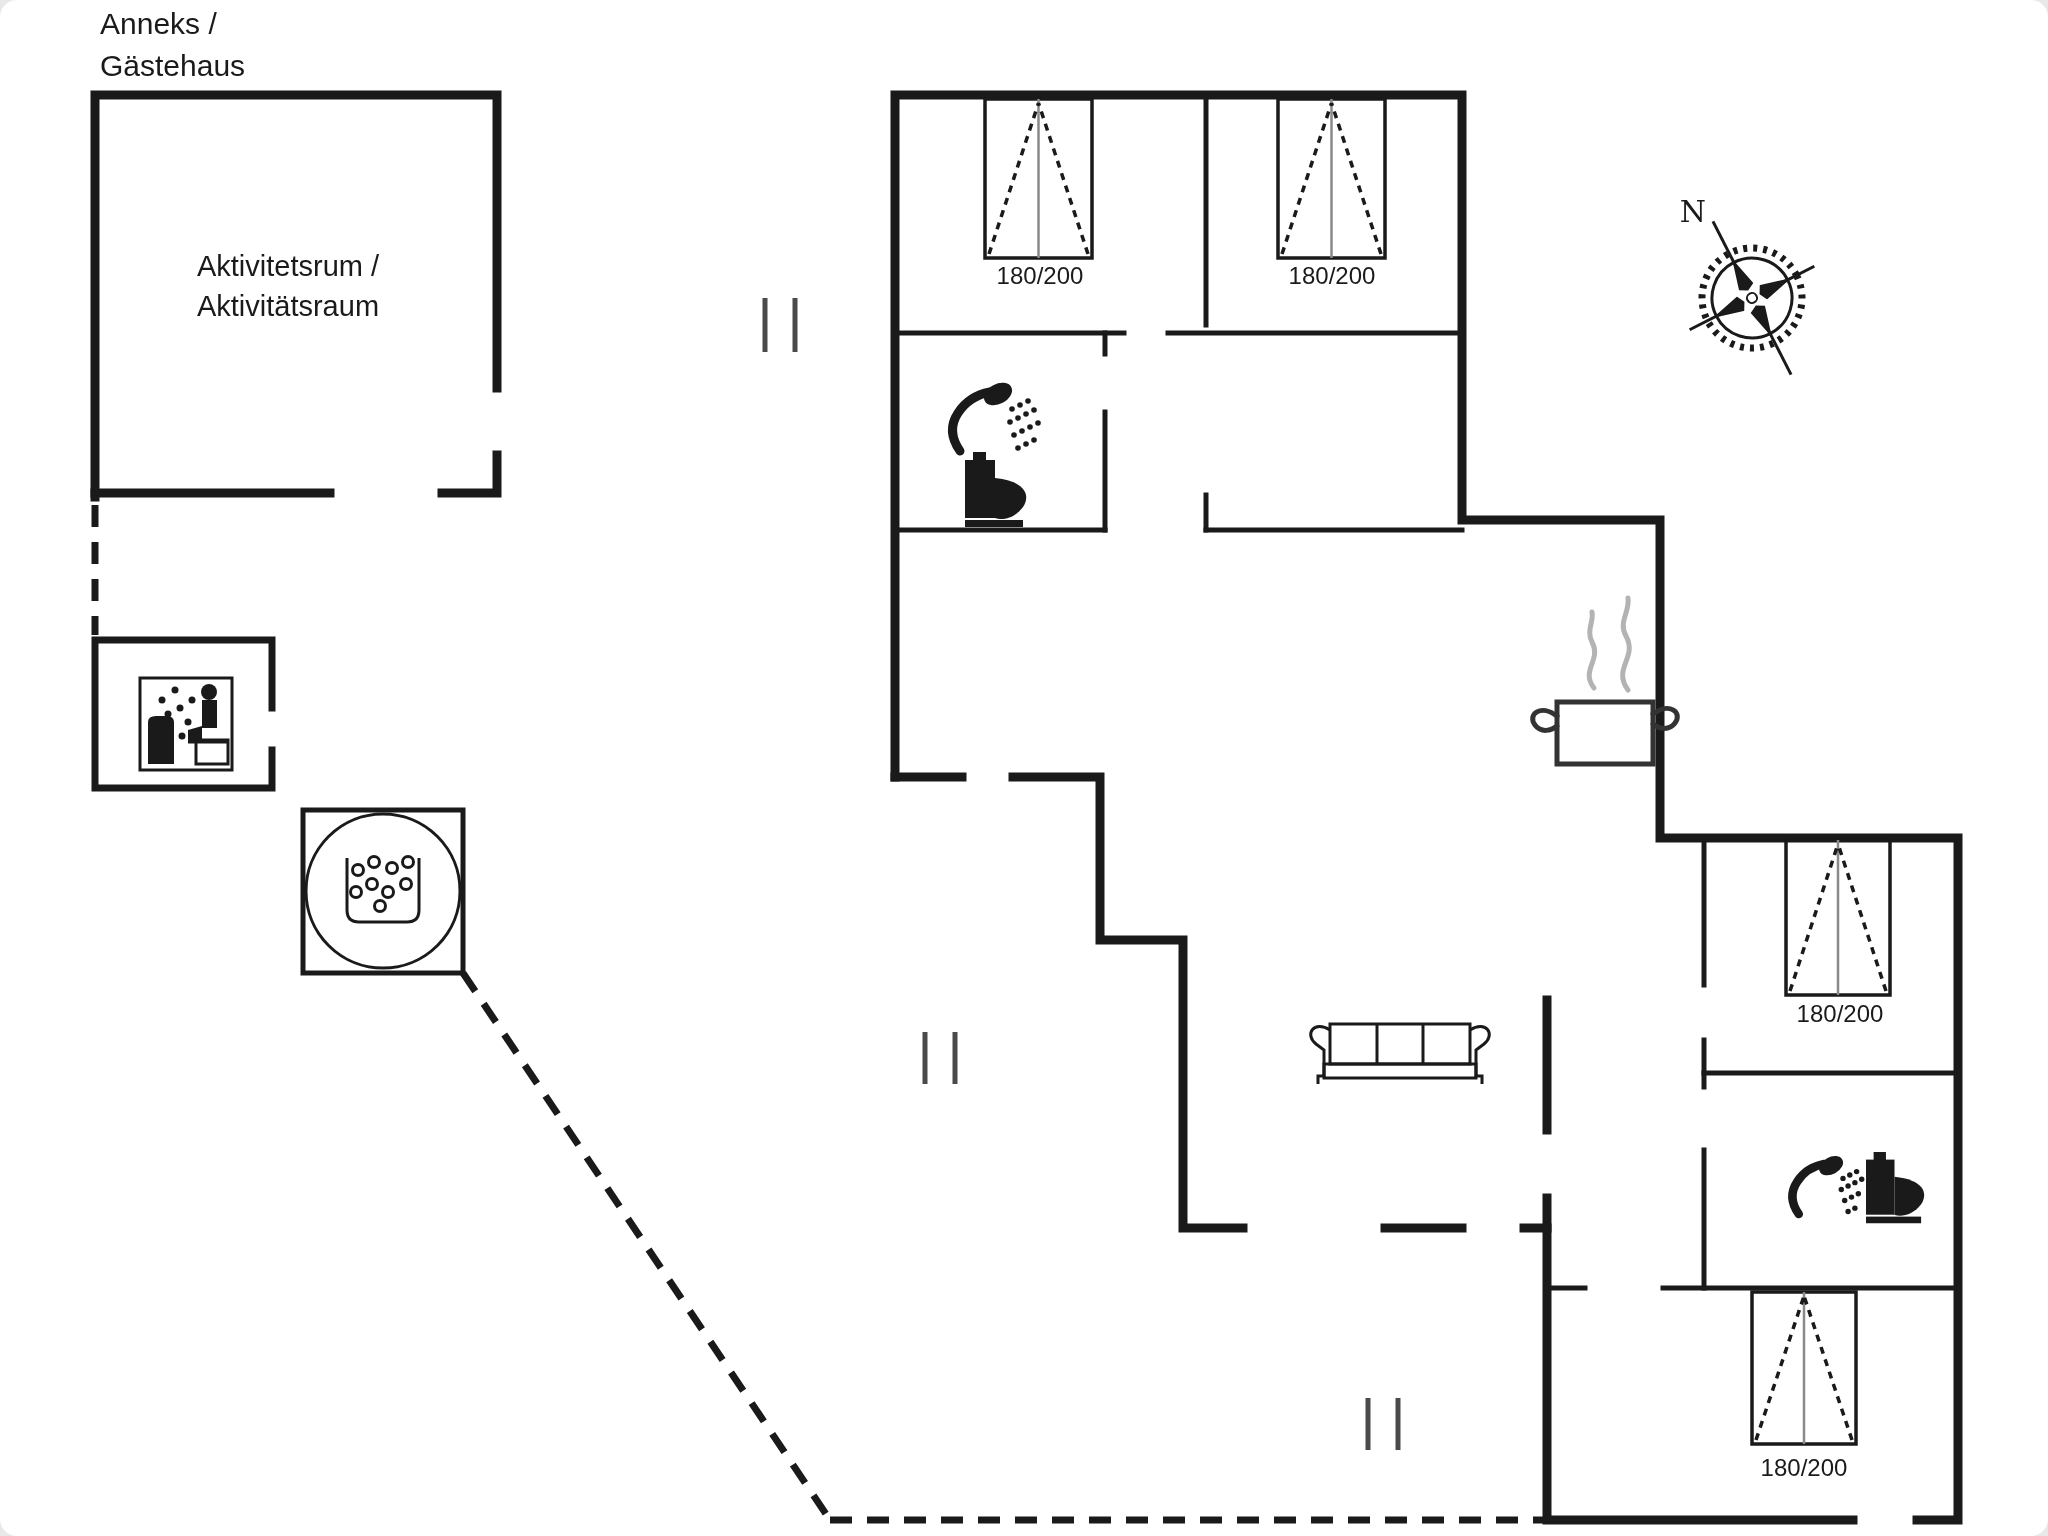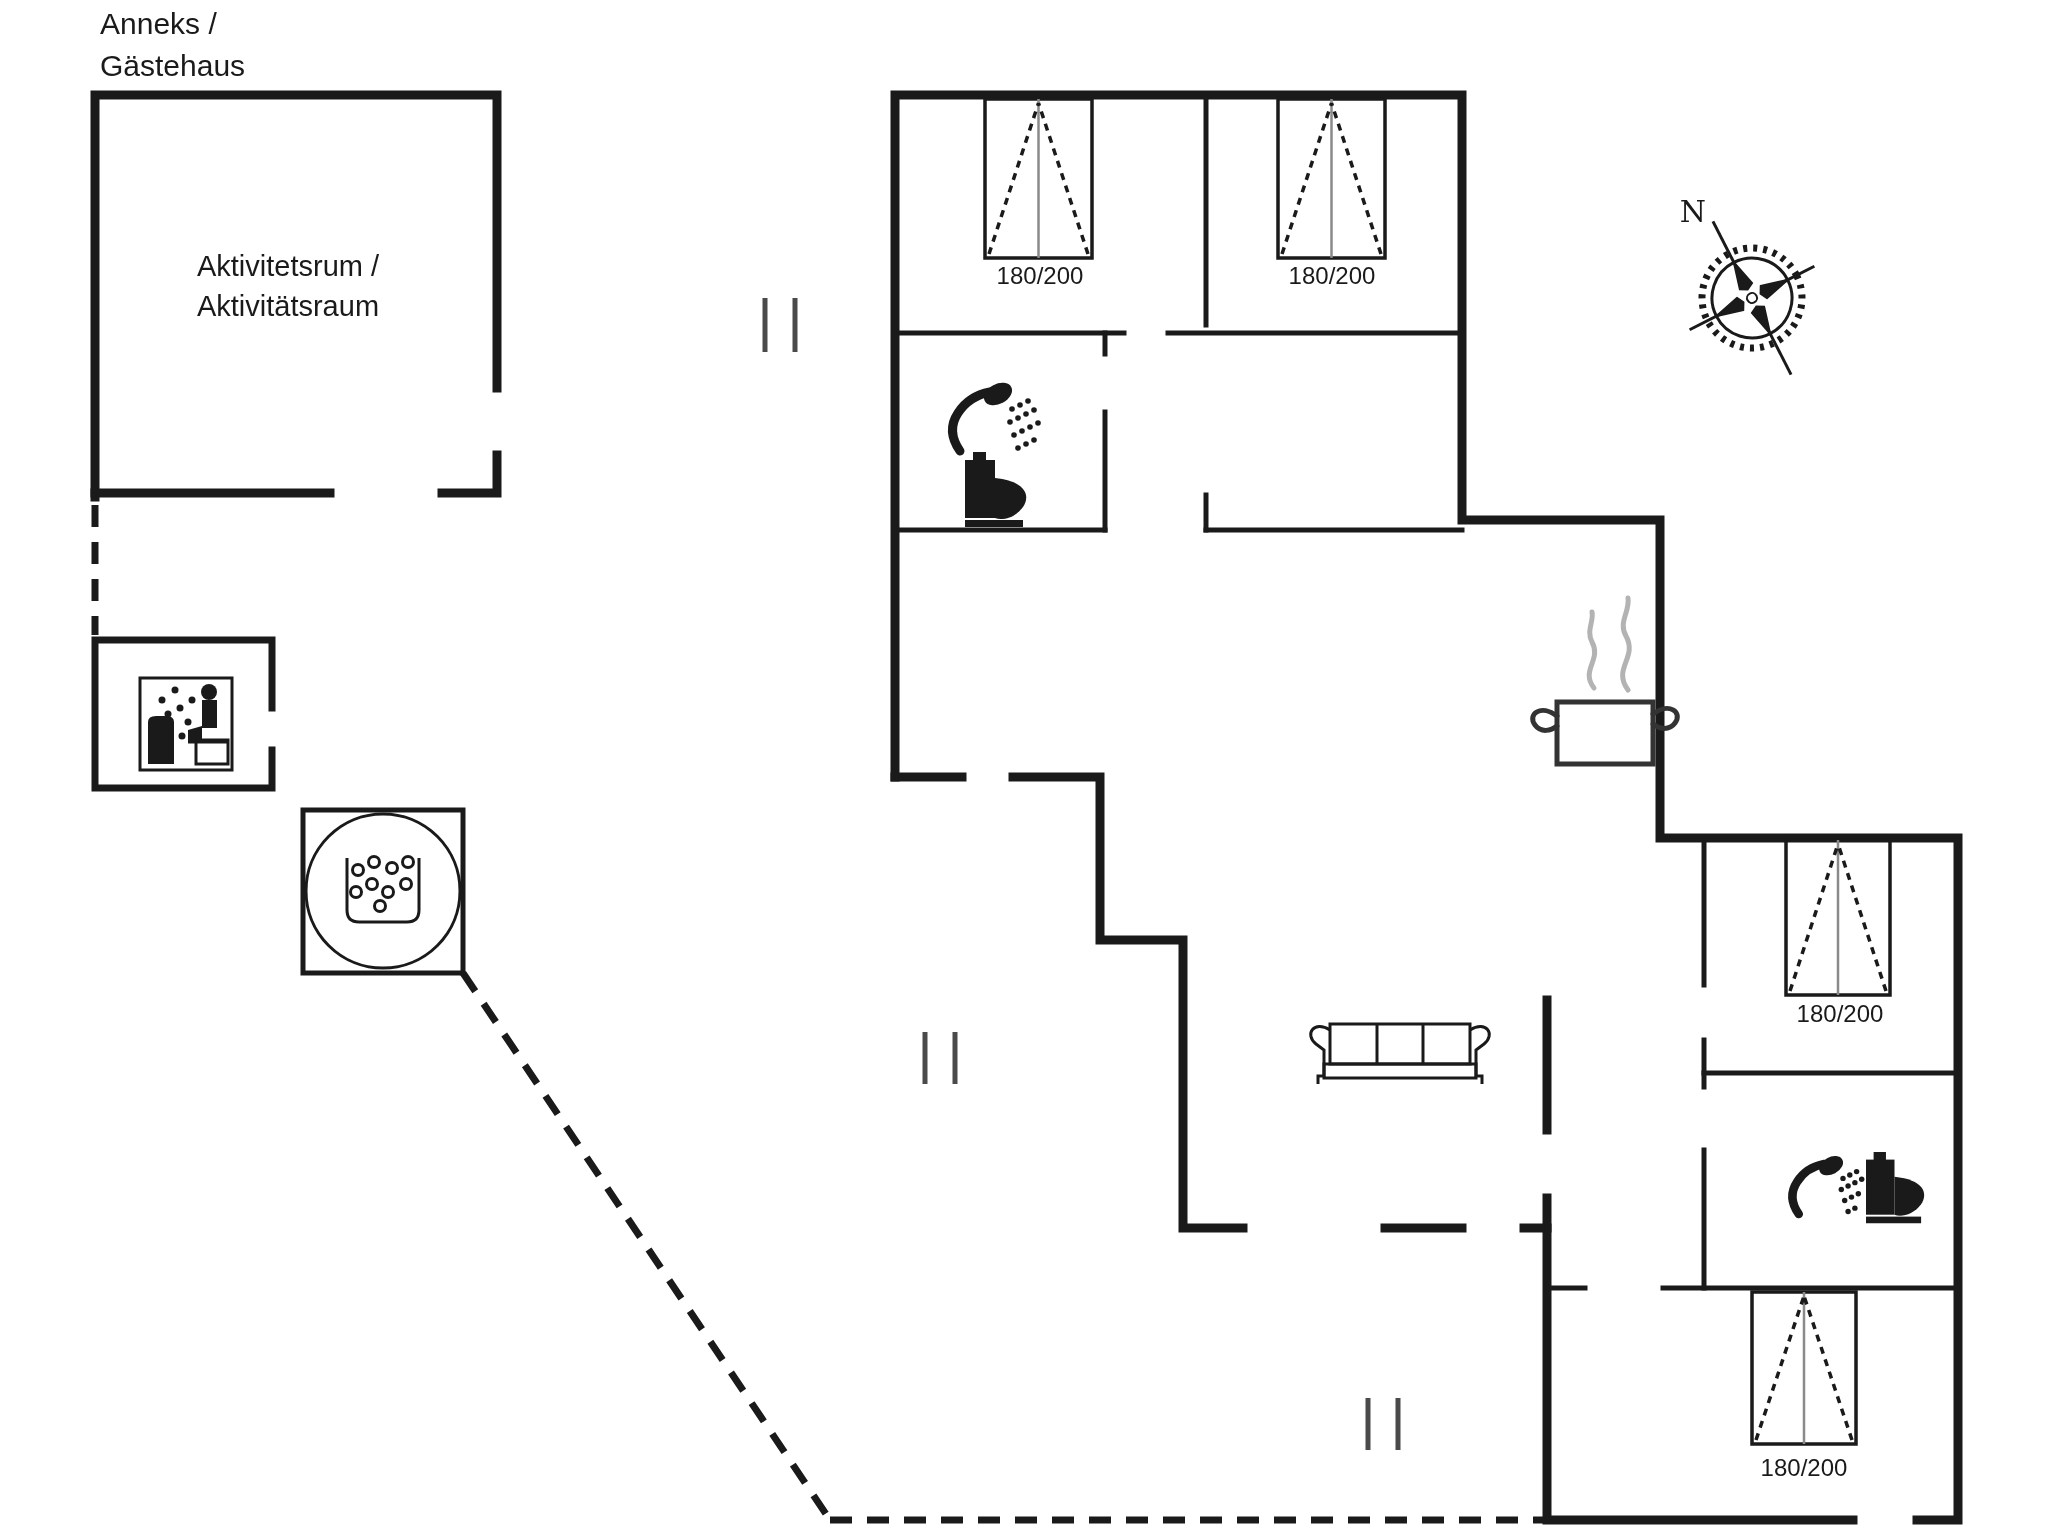--- a/index.html
+++ b/index.html
@@ -1,18 +1,19 @@
 <!DOCTYPE html>
 <html><head>
 <meta charset="utf-8">
 <style>
   html,body{margin:0;padding:0;background:#e8e8e8;}
   .plan-wrap{
     width:2048px;height:1536px;background:#ffffff;position:relative;
     font-family:"Liberation Sans", sans-serif;
+    border-radius:17px;
   }
   svg{position:absolute;left:0;top:0;}
   text{fill:#1a1a1a;}
   .lbl-annex{font-size:30px;}
   .lbl-room{font-size:29px;}
   .lbl-bed{font-size:24px;}
   .lbl-north{font-size:30px;font-family:"DejaVu Serif", serif;}
   .wall-ext{stroke:#1a1a1a;stroke-width:9;fill:none;stroke-linecap:square;}
   .wall-int{stroke:#1a1a1a;stroke-width:5;fill:none;stroke-linecap:square;}
   .wall-med{stroke:#1a1a1a;stroke-width:7;fill:none;stroke-linecap:square;}

